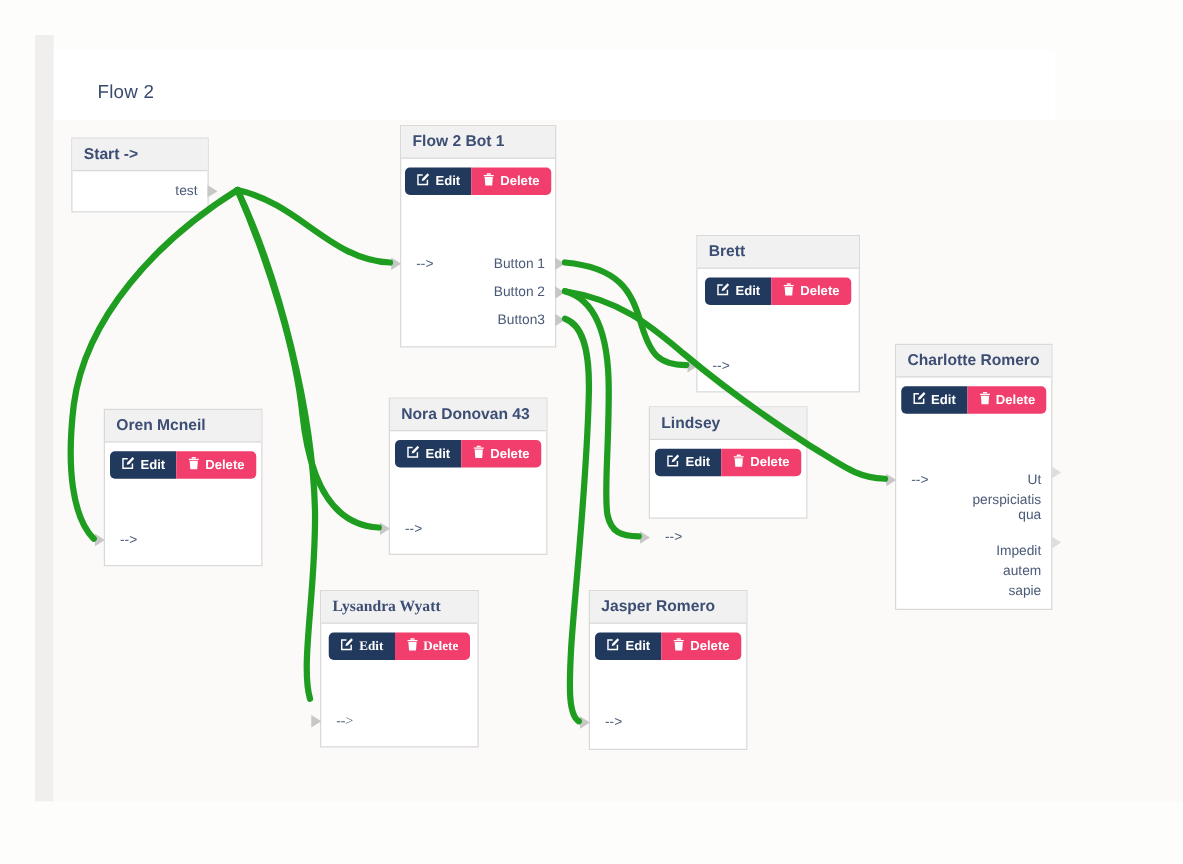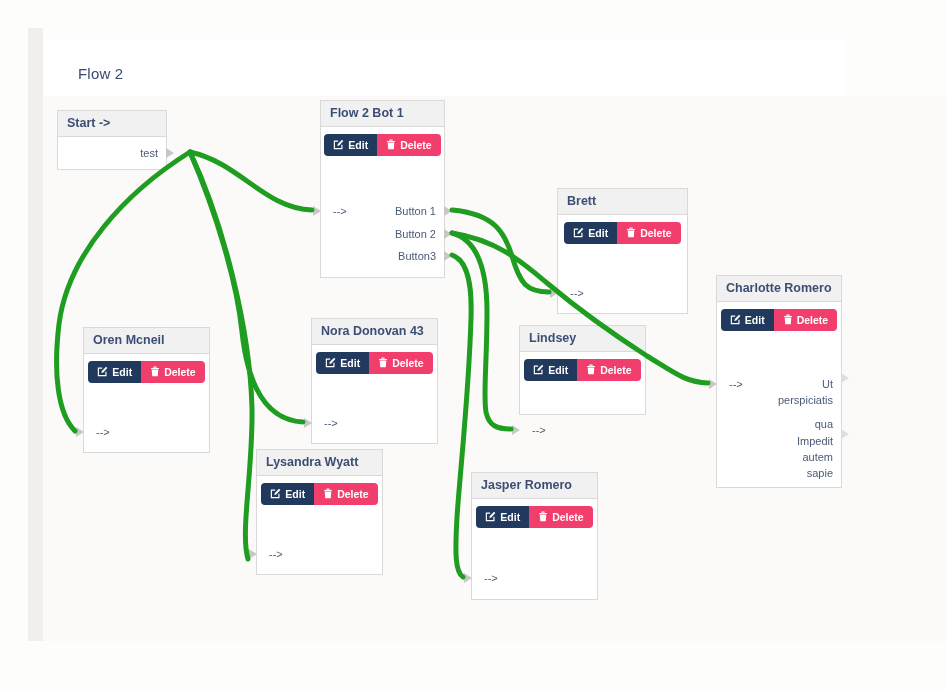--- a/index.html
+++ b/index.html
@@ -125,21 +125,21 @@
             <path fill="#fff" d="M5 .8h4l.8 1.8H4.2z"></path>
             <path fill="#fff" d="M2.2 5.2h9.6L11 15H3z"></path>
           </svg></span>
         <span>Delete</span>
       </div>
     </div>
     <div class="row-label in-label" style="top: 101px;">--&gt;</div>
     <div class="port port-in" style="top: 103px;"></div>
     <div class="out-line" style="top: 100px;">Ut</div>
     <div class="out-line" style="top: 116px;">perspiciatis</div>
-    <div class="out-line" style="top: 140px;">qua</div>
+    <div class="out-line" style="top: 128px;">qua</div>
     <div class="port port-out port-faint" style="top: 97px;"></div>
     <div class="out-line" style="top: 157px;">Impedit</div>
     <div class="out-line" style="top: 173px; text-align: right;">autem</div>
     <div class="out-line" style="top: 189px;">sapie</div>
     <div class="port port-out port-faint" style="top: 153px;"></div>
   </div>
 <div class="node" style="left: 83px; top: 327px; width: 127px; height: 126px;">
     <div class="node-header">Oren Mcneil</div>
     <div class="btn-group">
       <div class="btn btn-edit">
@@ -198,21 +198,21 @@
             <path fill="#fff" d="M1.2 3h11.6v1.4H1.2z"></path>
             <path fill="#fff" d="M5 .8h4l.8 1.8H4.2z"></path>
             <path fill="#fff" d="M2.2 5.2h9.6L11 15H3z"></path>
           </svg></span>
         <span>Delete</span>
       </div>
     </div>
     <div class="row-label in-label" style="top: 97px;">--&gt;</div>
     <div class="port port-in" style="top: 99px;"></div>
   </div>
-<div class="node" style="left: 256px; top: 449px; width: 127px; height: 126px;">
+<div class="node" style="left: 256px; top: 472px; width: 127px; height: 126px; font-family: Liberation Serif, serif;">
     <div class="node-header">Lysandra Wyatt</div>
     <div class="btn-group">
       <div class="btn btn-edit">
         <span><svg width="11" height="11" viewBox="0 0 16 16">
             <path fill="none" stroke="#fff" stroke-width="1.7" d="M13 8.5V14H2V3h5.5"></path>
             <path fill="#fff" d="M15 2.8 13.2 1 7 7.2 6.3 10 9.1 9.3z"></path>
           </svg></span>
         <span>Edit</span>
       </div>
       <div class="btn btn-delete">

